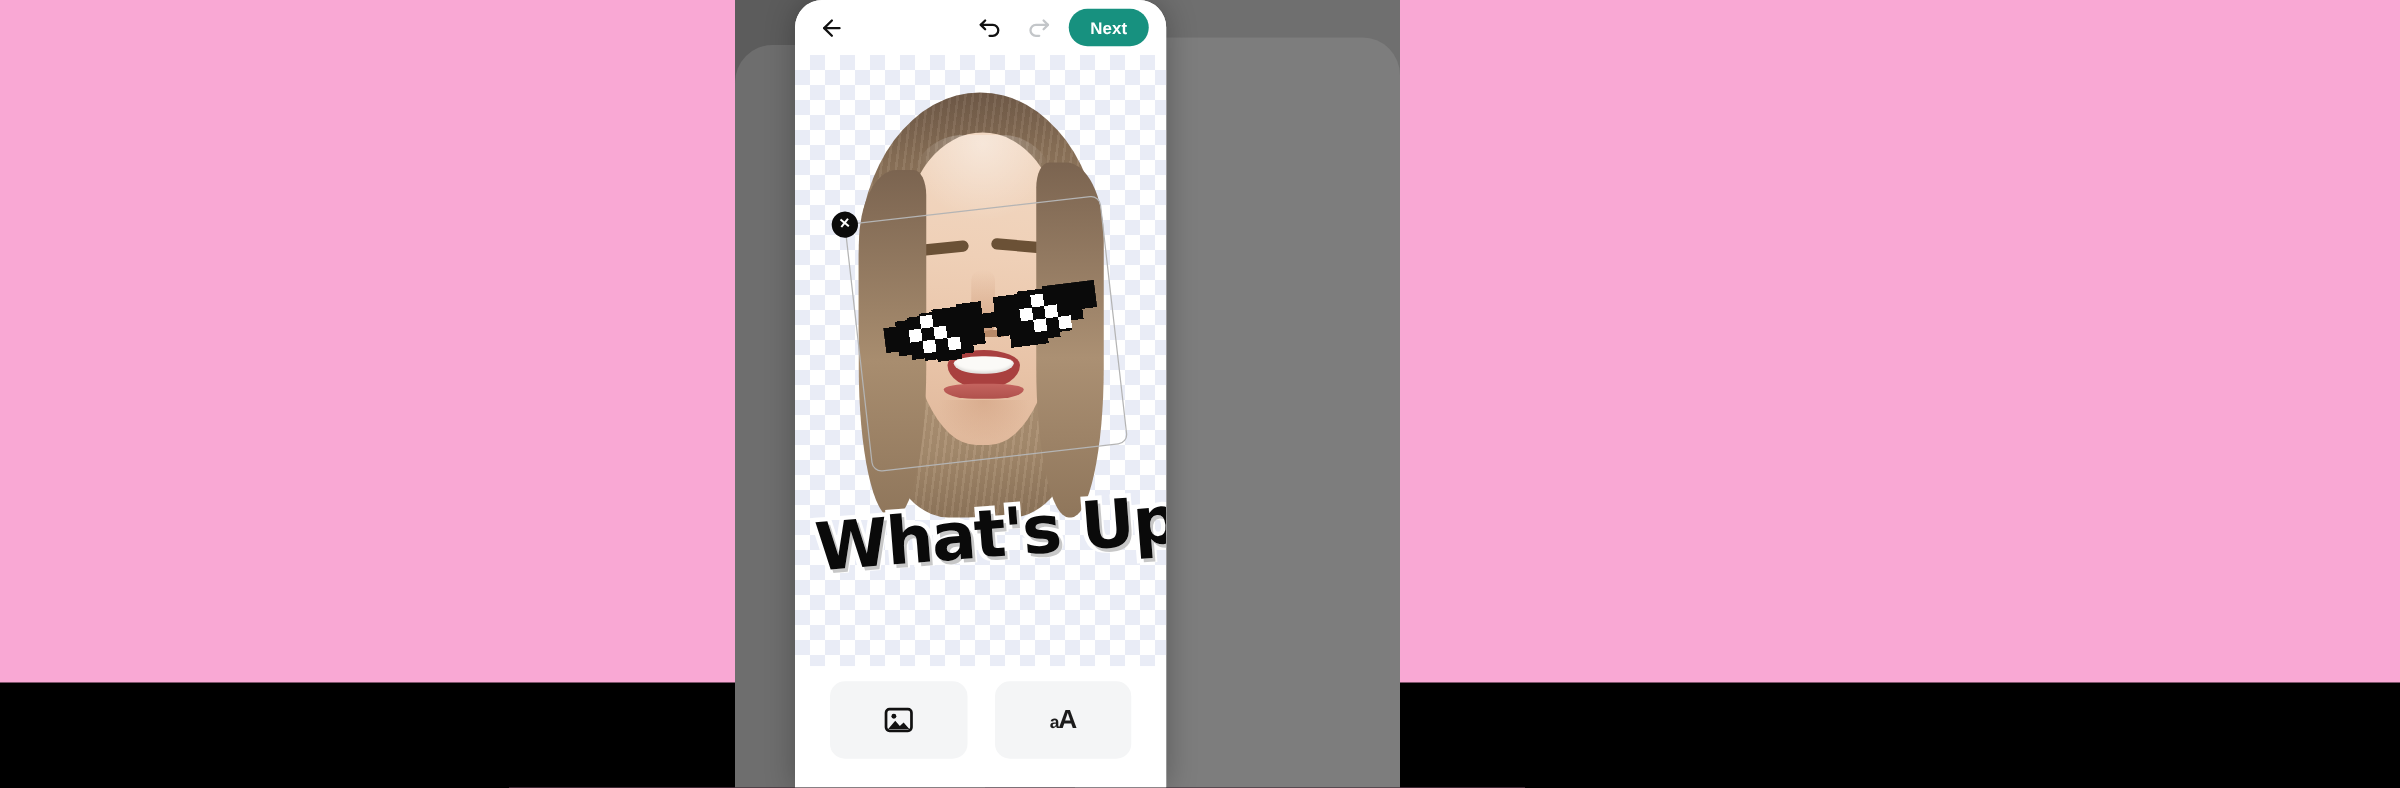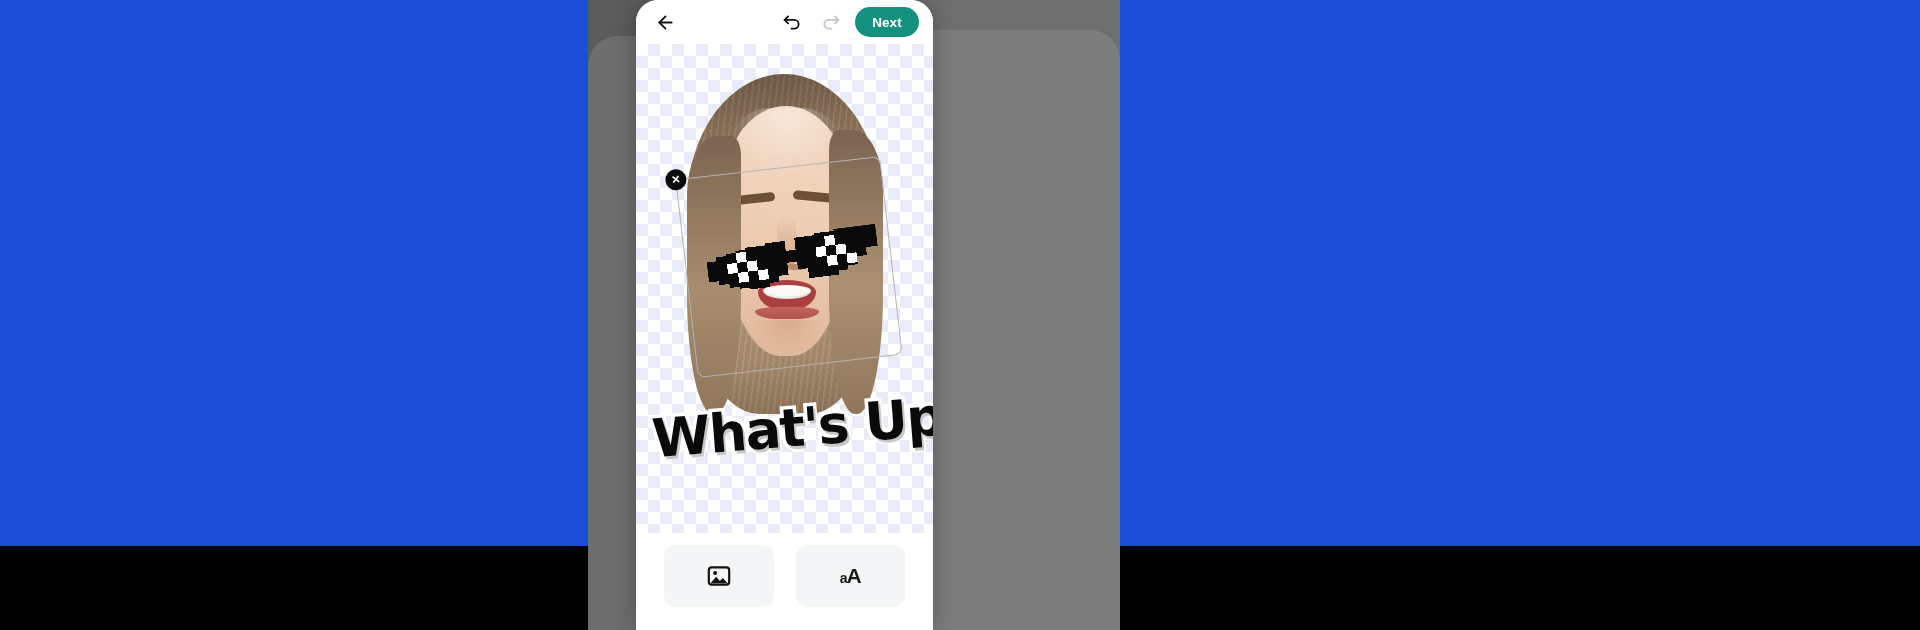--- a/index.html
+++ b/index.html
@@ -5,21 +5,21 @@
   * { box-sizing: border-box; margin: 0; padding: 0; }
   html, body {
     width: 1920px; height: 630px;
     background: #000;
     overflow: hidden;
     font-family: "Liberation Sans", sans-serif;
   }
   #root {
     position: relative;
     width: 1920px; height: 546px;
-    background: #1d4ed8;
+    background: #f9a8d4;
   }
 
   
   .backdrop { position: absolute; top: 0; height: 630px; }
   .backdrop-left {
     left: 588px; width: 200px;
     background: #5c5c5c;
     border-top-right-radius: 26px;
   }
   .backdrop-left .peek {

